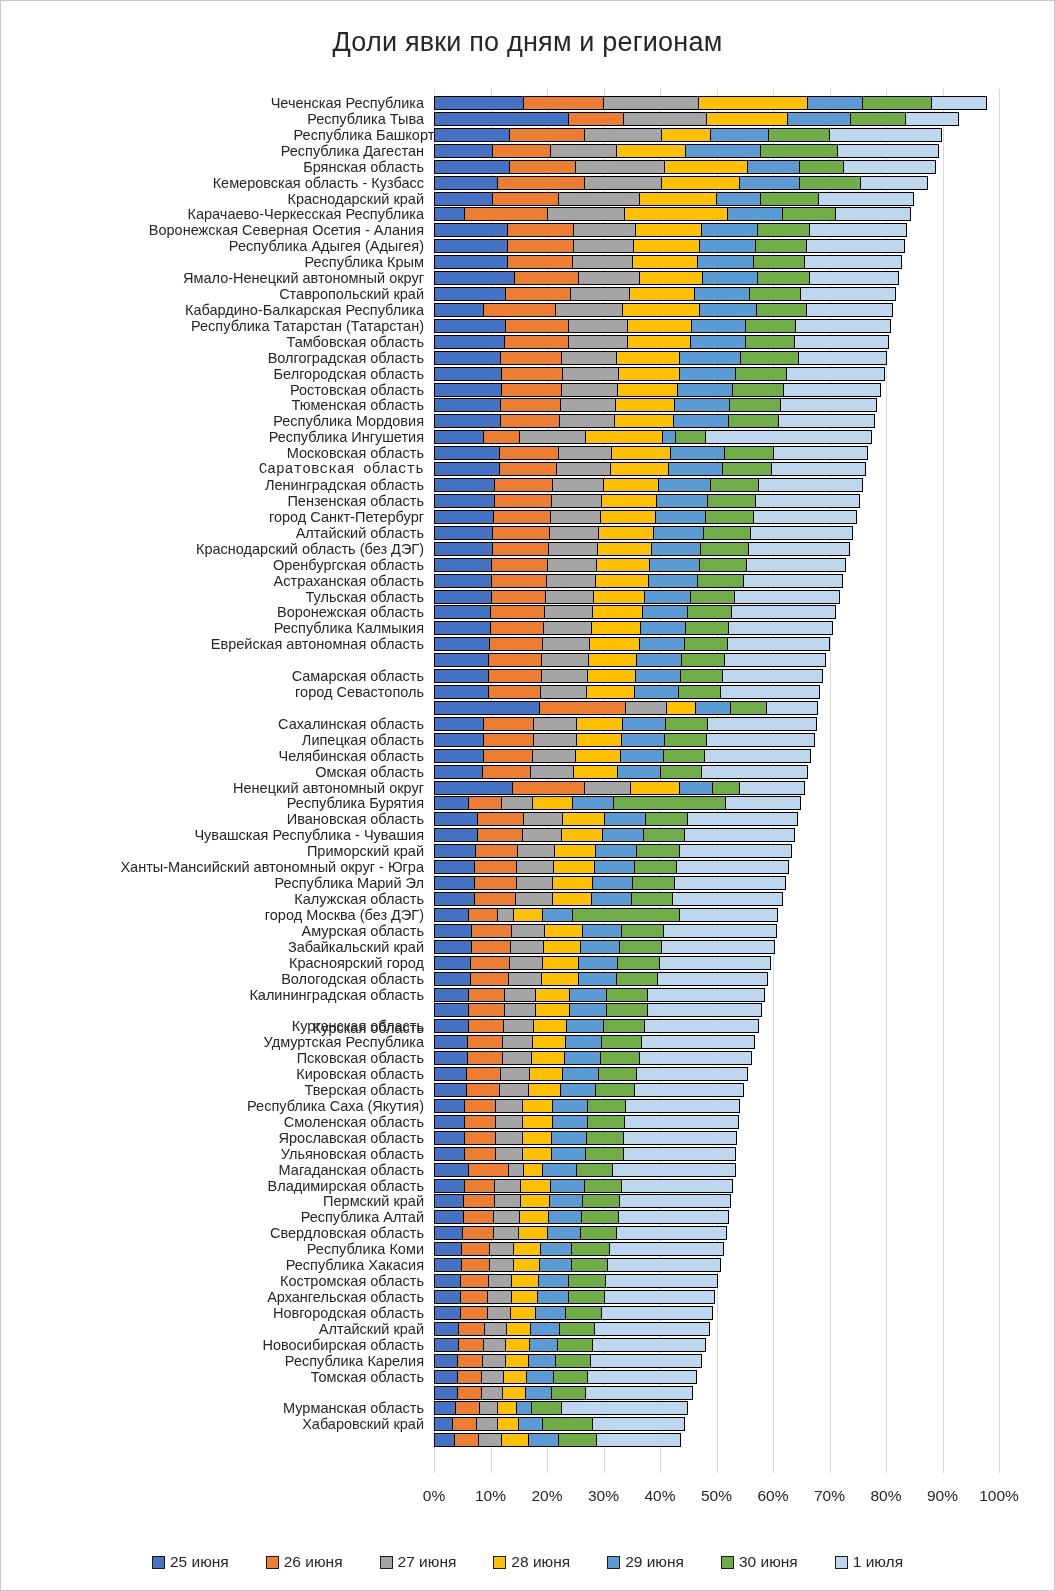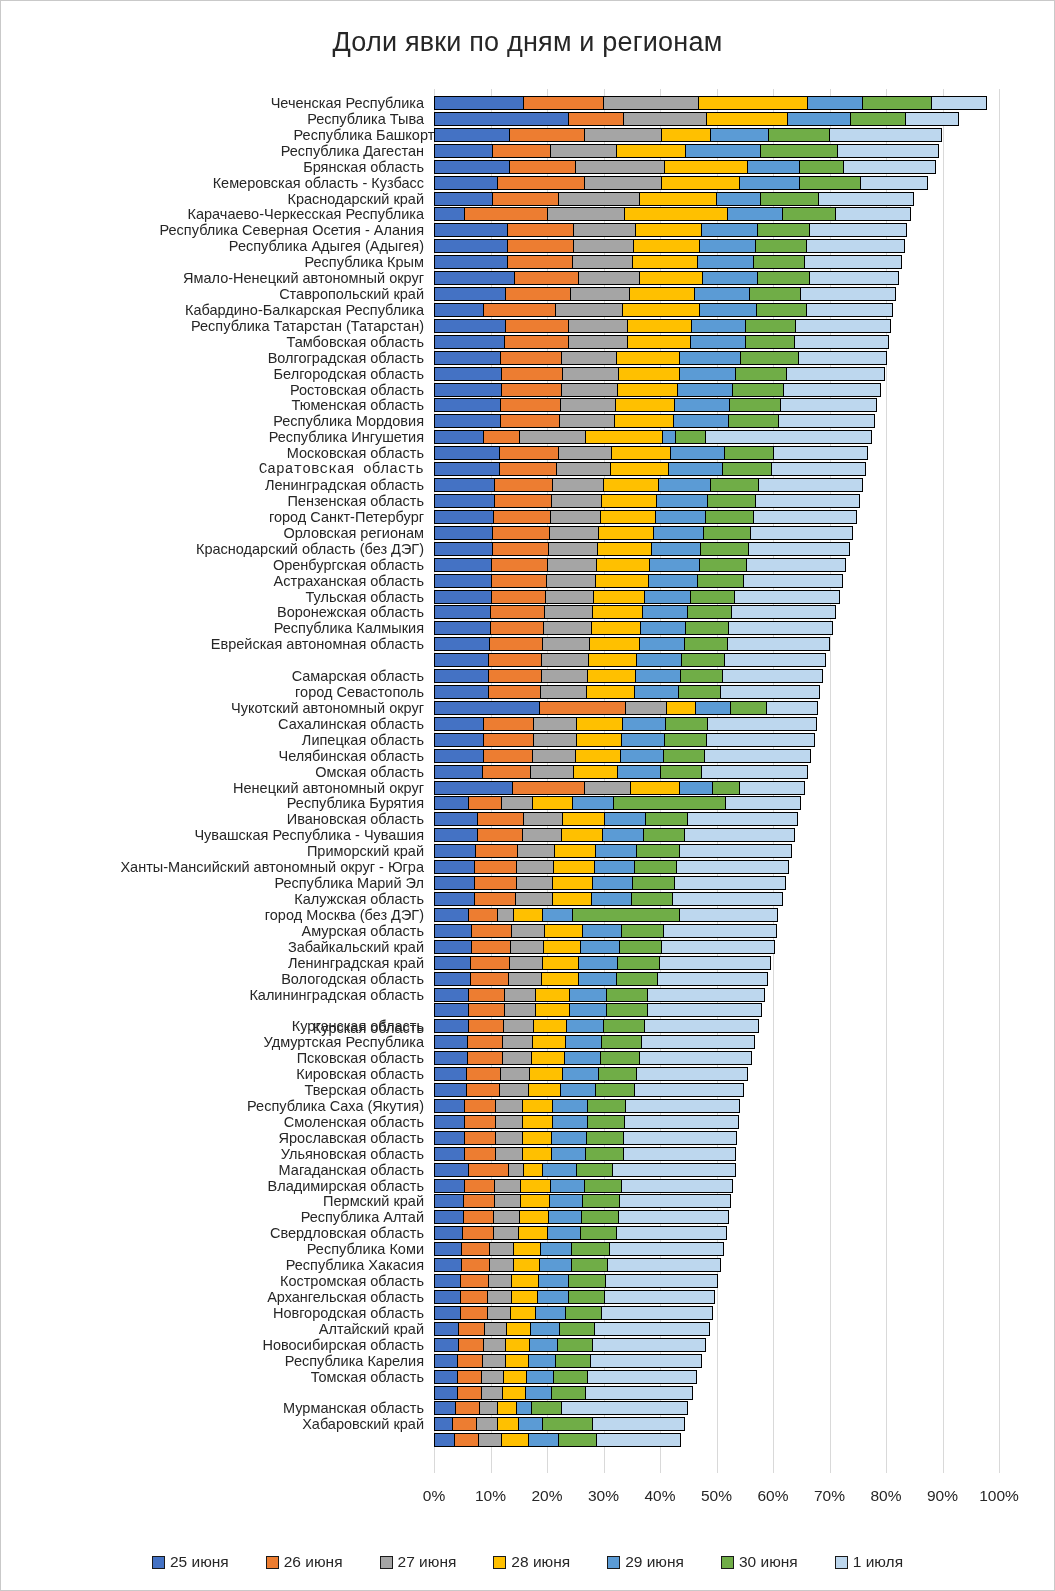--- a/index.html
+++ b/index.html
@@ -149,21 +149,21 @@
       <div class="row-label" style="top: 205.44px;">Карачаево-Черкесская Республика</div>
       <div class="bar" style="left: 433px; top: 206.44px; height: 14px;">
         <div class="seg" style="width: 31.075px; background: rgb(68, 114, 196);"></div>
         <div class="seg" style="width: 84.75px; background: rgb(237, 125, 49);"></div>
         <div class="seg" style="width: 79.1px; background: rgb(165, 165, 165);"></div>
         <div class="seg" style="width: 104.525px; background: rgb(255, 192, 0);"></div>
         <div class="seg" style="width: 56.5px; background: rgb(91, 155, 213);"></div>
         <div class="seg" style="width: 53.675px; background: rgb(112, 173, 71);"></div>
         <div class="seg" style="width: 76.275px; background: rgb(189, 215, 238);"></div>
       </div>
-      <div class="row-label" style="top: 221.36px;">Республика Северная Осетия - Алания</div>
+      <div class="row-label" style="top: 221.36px;">Воронежская Северная Осетия - Алания</div>
       <div class="bar" style="left: 433px; top: 222.36px; height: 14px;">
         <div class="seg" style="width: 74.58px; background: rgb(68, 114, 196);"></div>
         <div class="seg" style="width: 67.8px; background: rgb(237, 125, 49);"></div>
         <div class="seg" style="width: 62.715px; background: rgb(165, 165, 165);"></div>
         <div class="seg" style="width: 67.8px; background: rgb(255, 192, 0);"></div>
         <div class="seg" style="width: 57.63px; background: rgb(91, 155, 213);"></div>
         <div class="seg" style="width: 53.11px; background: rgb(112, 173, 71);"></div>
         <div class="seg" style="width: 98.875px; background: rgb(189, 215, 238);"></div>
       </div>
       <div class="row-label" style="top: 237.28px;">Республика Адыгея (Адыгея)</div>
@@ -339,21 +339,21 @@
       <div class="row-label" style="top: 507.92px;">город Санкт-Петербург</div>
       <div class="bar" style="left: 433px; top: 508.92px; height: 14px;">
         <div class="seg" style="width: 60.455px; background: rgb(68, 114, 196);"></div>
         <div class="seg" style="width: 58.195px; background: rgb(237, 125, 49);"></div>
         <div class="seg" style="width: 51.98px; background: rgb(165, 165, 165);"></div>
         <div class="seg" style="width: 55.935px; background: rgb(255, 192, 0);"></div>
         <div class="seg" style="width: 51.98px; background: rgb(91, 155, 213);"></div>
         <div class="seg" style="width: 49.72px; background: rgb(112, 173, 71);"></div>
         <div class="seg" style="width: 103.395px; background: rgb(189, 215, 238);"></div>
       </div>
-      <div class="row-label" style="top: 523.84px;">Орловская регионам</div>
+      <div class="row-label" style="top: 523.84px;">Алтайский область</div>
       <div class="bar" style="left: 433px; top: 524.84px; height: 14px;">
         <div class="seg" style="width: 59.89px; background: rgb(68, 114, 196);"></div>
         <div class="seg" style="width: 57.63px; background: rgb(237, 125, 49);"></div>
         <div class="seg" style="width: 51.415px; background: rgb(165, 165, 165);"></div>
         <div class="seg" style="width: 55.935px; background: rgb(255, 192, 0);"></div>
         <div class="seg" style="width: 51.415px; background: rgb(91, 155, 213);"></div>
         <div class="seg" style="width: 49.155px; background: rgb(112, 173, 71);"></div>
         <div class="seg" style="width: 102.83px; background: rgb(189, 215, 238);"></div>
       </div>
       <div class="row-label" style="top: 539.76px;">Краснодарский область (без ДЭГ)</div>
@@ -448,21 +448,20 @@
       <div class="row-label" style="top: 683.04px;">город Севастополь</div>
       <div class="bar" style="left: 433px; top: 684.04px; height: 14px;">
         <div class="seg" style="width: 55.37px; background: rgb(68, 114, 196);"></div>
         <div class="seg" style="width: 53.675px; background: rgb(237, 125, 49);"></div>
         <div class="seg" style="width: 47.46px; background: rgb(165, 165, 165);"></div>
         <div class="seg" style="width: 49.72px; background: rgb(255, 192, 0);"></div>
         <div class="seg" style="width: 45.765px; background: rgb(91, 155, 213);"></div>
         <div class="seg" style="width: 43.505px; background: rgb(112, 173, 71);"></div>
         <div class="seg" style="width: 100.005px; background: rgb(189, 215, 238);"></div>
       </div>
-      <div class="row-label" style="top: 698.96px;">Чукотский автономный округ</div>
       <div class="bar" style="left: 433px; top: 699.96px; height: 14px;">
         <div class="seg" style="width: 106.785px; background: rgb(68, 114, 196);"></div>
         <div class="seg" style="width: 87.01px; background: rgb(237, 125, 49);"></div>
         <div class="seg" style="width: 42.94px; background: rgb(165, 165, 165);"></div>
         <div class="seg" style="width: 29.945px; background: rgb(255, 192, 0);"></div>
         <div class="seg" style="width: 37.29px; background: rgb(91, 155, 213);"></div>
         <div class="seg" style="width: 36.725px; background: rgb(112, 173, 71);"></div>
         <div class="seg" style="width: 52.545px; background: rgb(189, 215, 238);"></div>
       </div>
       <div class="row-label" style="top: 714.88px;">Сахалинская область</div>
@@ -608,21 +607,21 @@
       <div class="row-label" style="top: 937.76px;">Забайкальский край</div>
       <div class="bar" style="left: 433px; top: 938.76px; height: 14px;">
         <div class="seg" style="width: 38.42px; background: rgb(68, 114, 196);"></div>
         <div class="seg" style="width: 40.115px; background: rgb(237, 125, 49);"></div>
         <div class="seg" style="width: 35.03px; background: rgb(165, 165, 165);"></div>
         <div class="seg" style="width: 38.42px; background: rgb(255, 192, 0);"></div>
         <div class="seg" style="width: 40.115px; background: rgb(91, 155, 213);"></div>
         <div class="seg" style="width: 43.505px; background: rgb(112, 173, 71);"></div>
         <div class="seg" style="width: 114.13px; background: rgb(189, 215, 238);"></div>
       </div>
-      <div class="row-label" style="top: 953.68px;">Ленинградская край</div>
+      <div class="row-label" style="top: 953.68px;">Красноярский город</div>
       <div class="bar" style="left: 433px; top: 954.68px; height: 14px;">
         <div class="seg" style="width: 37.855px; background: rgb(68, 114, 196);"></div>
         <div class="seg" style="width: 40.115px; background: rgb(237, 125, 49);"></div>
         <div class="seg" style="width: 34.465px; background: rgb(165, 165, 165);"></div>
         <div class="seg" style="width: 37.855px; background: rgb(255, 192, 0);"></div>
         <div class="seg" style="width: 40.115px; background: rgb(91, 155, 213);"></div>
         <div class="seg" style="width: 43.505px; background: rgb(112, 173, 71);"></div>
         <div class="seg" style="width: 112.435px; background: rgb(189, 215, 238);"></div>
       </div>
       <div class="row-label" style="top: 969.6px;">Вологодская область</div>

